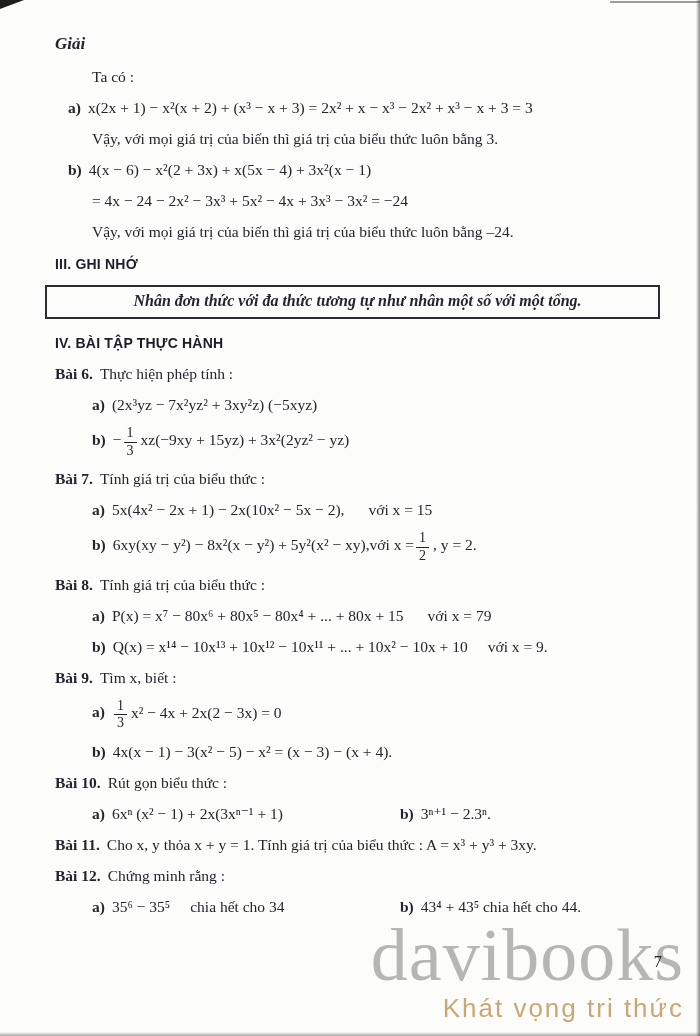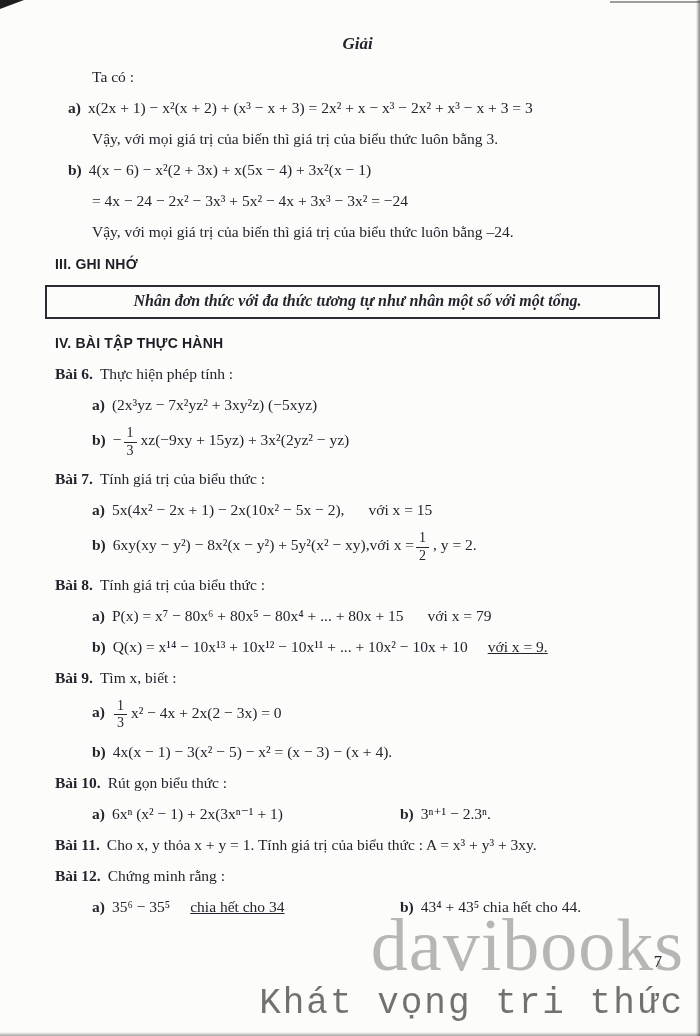--- a/index.html
+++ b/index.html
@@ -10,52 +10,52 @@
     background:#fcfcfa;
     font-family:"Liberation Serif","DejaVu Serif",serif;
     color:#24242e;
   }
   .content { position:absolute; top:34px; left:55px; right:40px; z-index:2; }
   .line { font-size:15.5px; line-height:20px; margin-bottom:11px; white-space:nowrap; }
   .i1 { margin-left:13px; }
   .i2 { margin-left:37px; }
   .blab { font-weight:bold; margin-right:7px; }
   .title-giai {
-    text-align:center; font-style:italic; font-weight:bold;
+    font-style:italic; font-weight:bold;
     font-size:17px; margin-bottom:13px;
   }
   .h-sans {
     font-family:"Liberation Sans","DejaVu Sans",sans-serif;
     font-weight:bold; font-size:14px; color:#1d1d26;
     margin:14px 0 13px 0; letter-spacing:.2px; white-space:nowrap;
   }
   .memo-box {
     border:2px solid #2b2b33; margin:2px 0 16px -10px; padding:5px 8px 7px 18px;
     text-align:center; font-style:italic; font-weight:bold; font-size:16px;
     white-space:nowrap;
   }
   .frac { display:inline-block; vertical-align:-10px; text-align:center; line-height:1.05; margin:0 4px 0 2px; }
   .frac .num { display:block; border-bottom:1.5px solid #24242e; padding:0 3px 1px 3px; font-size:14px; }
   .frac .den { display:block; padding-top:1px; font-size:14px; }
   .cond { margin-left:24px; }
-  .cond-sm { margin-left:20px;text-decoration:underline; }
+  .cond-sm { margin-left:20px; }
   .cols { display:flex; }
   .col-a { display:inline-block; width:308px; }
   .col-b { display:inline-block;text-align:right; }
   .watermark {
     position:absolute; left:0; right:16px; bottom:12px; text-align:right;
     z-index:4; pointer-events:none;
   }
   .wm-main {
     font-family:"Liberation Serif","DejaVu Serif",serif;
     font-size:74px; line-height:1.02; color:#7e7e7e; opacity:.55; letter-spacing:1px;
   }
   .wm-sub {
-    font-family:Liberation Mono, monospace;
-    font-size:36px; color:#000000; opacity:.55; letter-spacing:2px; margin-top:0px;
+    font-family:Liberation Sans, sans-serif;
+    font-size:26px; color:#a16207; opacity:.55; letter-spacing:2px; margin-top:0px;
   }
   .page-num { position:absolute; right:38px; bottom:64px; font-size:16.5px; z-index:5; }
   .art-right { position:absolute; top:0; right:0; width:4px; height:100%;
     background:linear-gradient(to right, rgba(0,0,0,0), rgba(70,70,70,.65)); z-index:6; }
   .art-corner-tl { position:absolute; top:0; left:0; width:0; height:0;
     border-top:9px solid #1d1d1d; border-right:24px solid transparent; z-index:6; }
   .art-top-right { position:absolute; top:1px; right:0; width:90px; height:2px;
     background:rgba(80,80,80,.55); z-index:6; }
   .art-bottom { position:absolute; bottom:0; left:0; width:100%; height:4px;
     background:linear-gradient(to bottom, rgba(0,0,0,0), rgba(80,80,80,.5)); z-index:6; }

